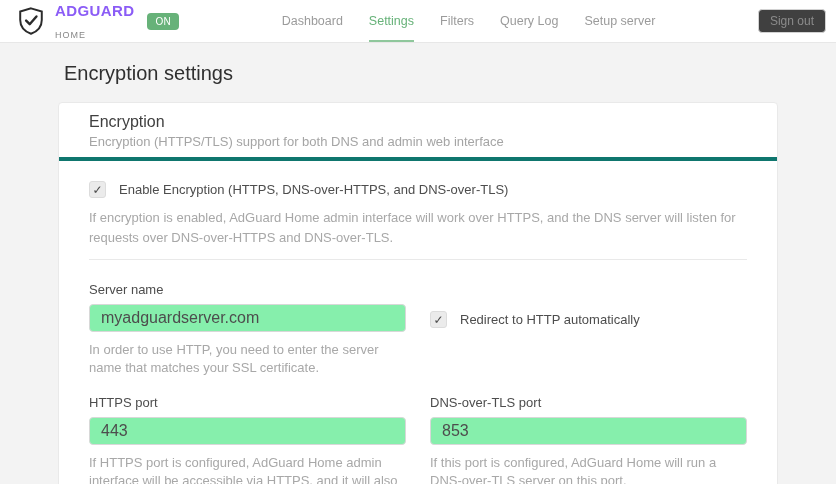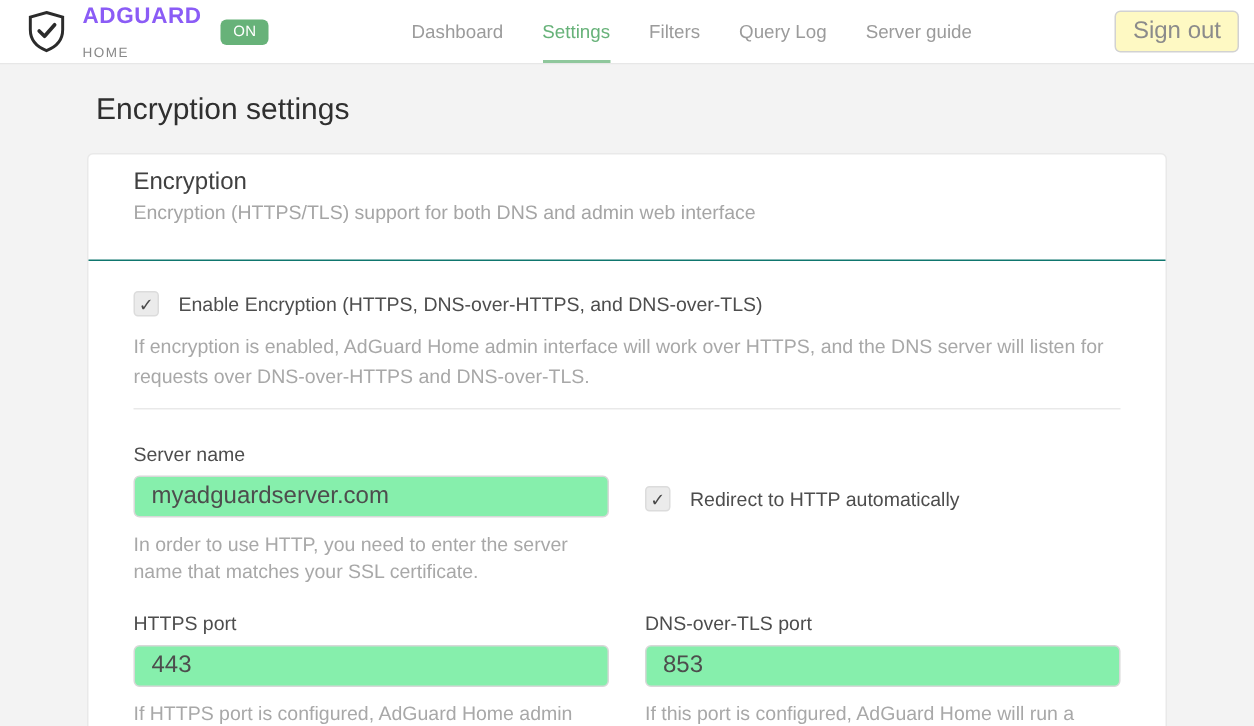--- a/index.html
+++ b/index.html
@@ -41,45 +41,45 @@
     font-size: 12.5px;
     color: #9b9b9b;
     text-decoration: none;
     cursor: pointer;
     border-bottom: 2px solid transparent;
     padding-top: 2px;
   }
   .nav-link.active { color: #67b279; border-bottom-color: #8fc79c; }
   .signout-wrap { display: flex; align-items: center; }
   .signout-btn {
-    background: #fef9c3;
+    background: #404040;
     border: 1px solid #d2d2d2;
     border-radius: 4px;
     color: #8b8b8b;
-    font-size: 16px;
+    font-size: 12px;
     padding: 4px 11px;
     cursor: pointer;
     font-family: inherit;
   }
 
   
   .container { padding: 0 58px; }
   .page-title {
     font-size: 20px;
     font-weight: normal;
     color: #2f2f2f;
     margin: 19px 0 17px 6px;
   }
   .card {
     background: #fff;
     border: 1px solid #e9e9e9;
     border-radius: 4px;
     width: 720px;
   }
-  .card-header { padding: 8px 30px 22px; border-bottom: 1px solid #0f766e; }
+  .card-header { padding: 8px 30px 6px; border-bottom: 4px solid #0f766e; }
   .card-title { font-size: 16px; font-weight: normal; color: #404040; line-height: 21px; }
   .card-subtitle { font-size: 13px; color: #a5a5a5; line-height: 19px; }
   .card-body { padding: 20px 30px 16px; }
 
   .checkbox-row { display: flex; align-items: center; gap: 13px; cursor: pointer; }
   .checkbox-box {
     width: 17px; height: 17px;
     background: #ebebeb;
     border: 1px solid #dcdcdc;
     border-radius: 3px;
@@ -132,21 +132,21 @@
       <div class="brand-sub">HOME</div>
     </span>
     <span class="status-badge">ON</span>
   </div>
 
   <nav class="nav">
     <a class="nav-link">Dashboard</a>
     <a class="nav-link active">Settings</a>
     <a class="nav-link">Filters</a>
     <a class="nav-link">Query Log</a>
-    <a class="nav-link">Server guide</a>
+    <a class="nav-link">Setup server</a>
   </nav>
 
   <div class="signout-wrap">
     <button class="signout-btn">Sign out</button>
   </div>
 </div>
 
 <div class="container">
   <h1 class="page-title">Encryption settings</h1>
 

